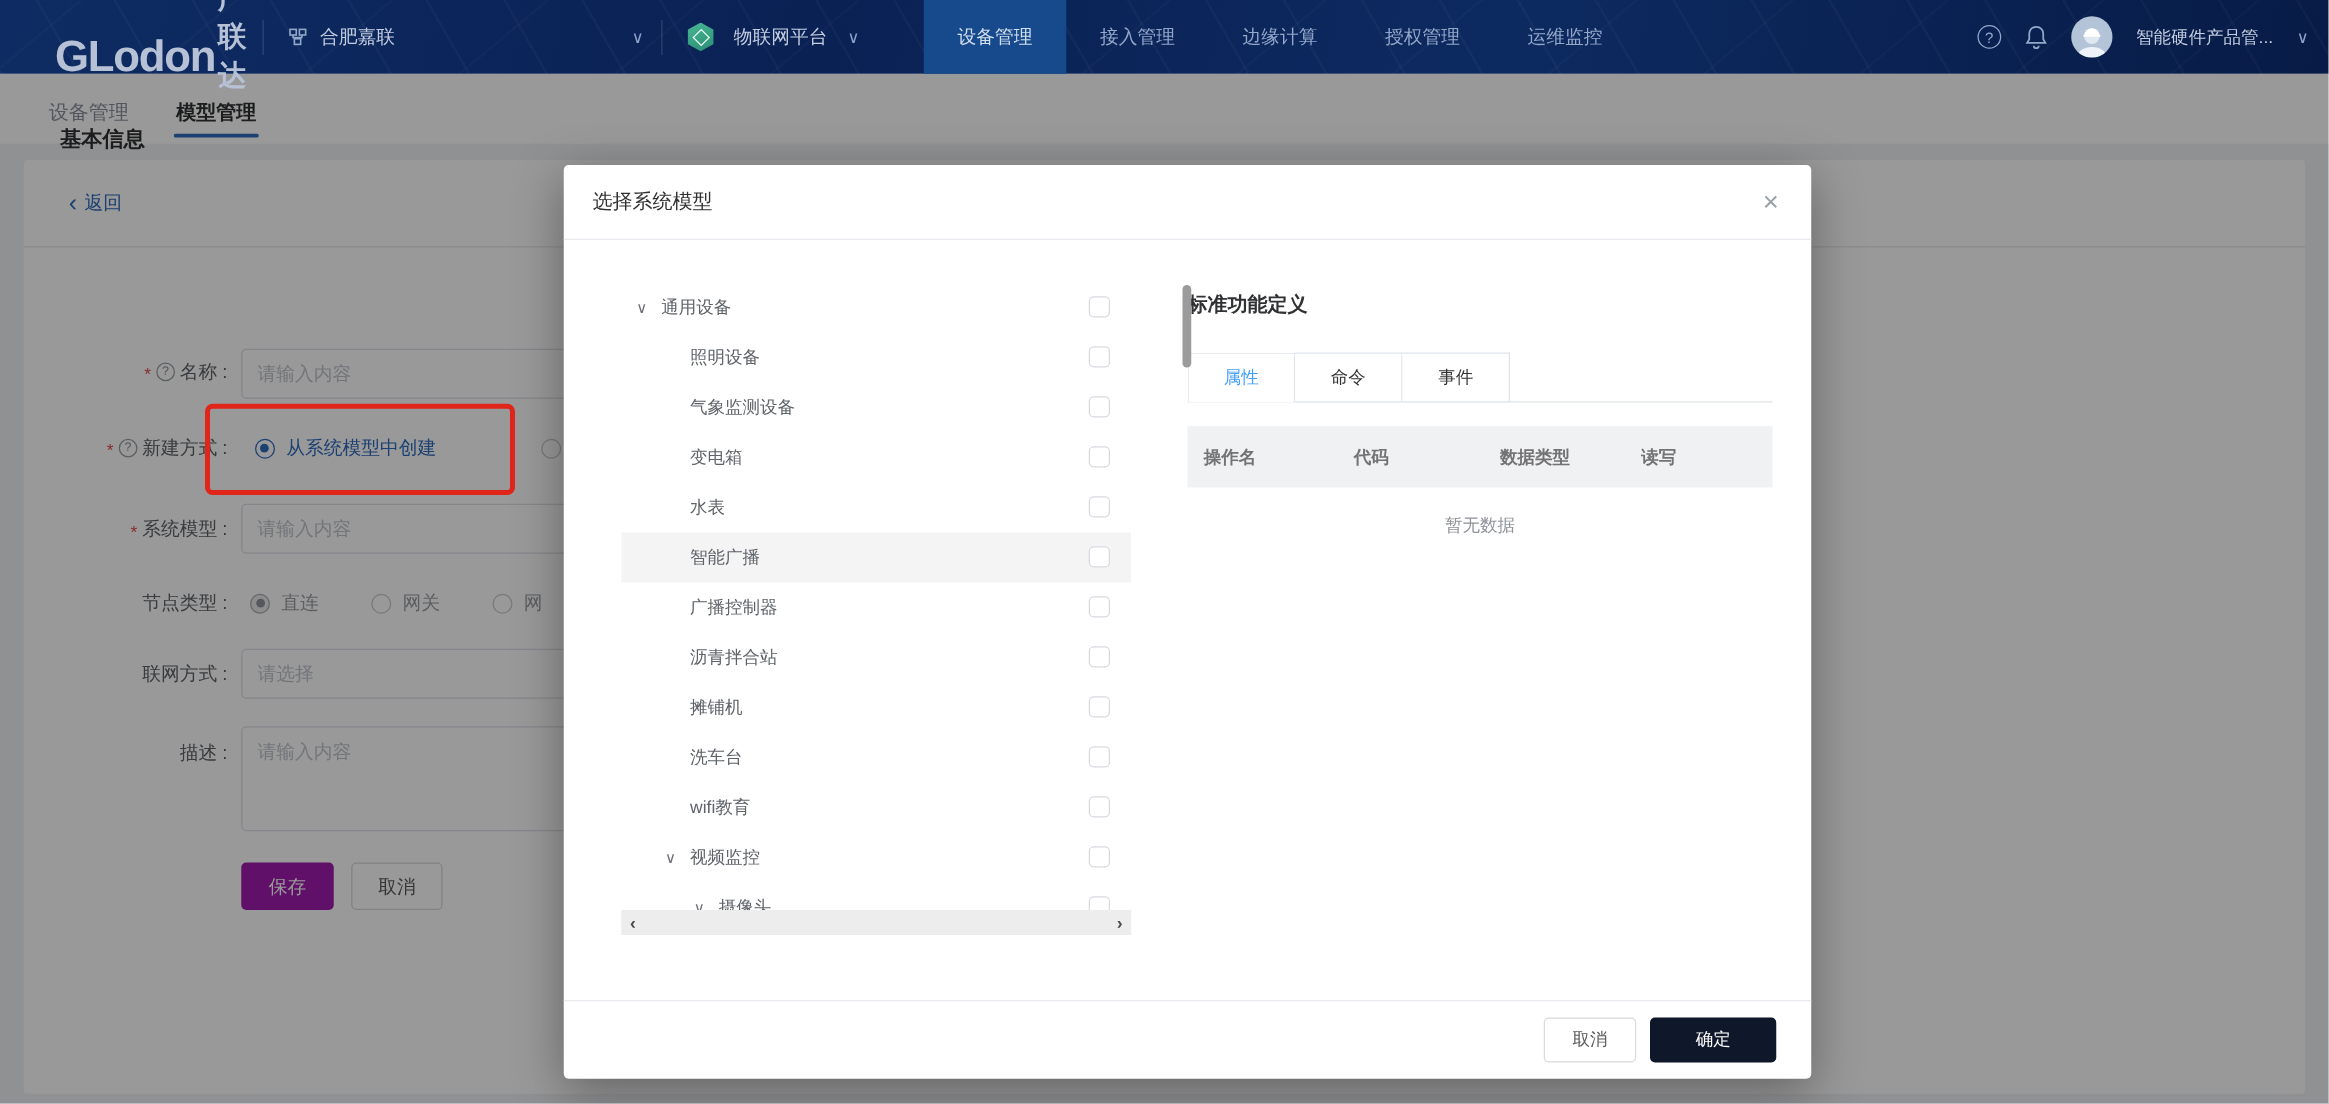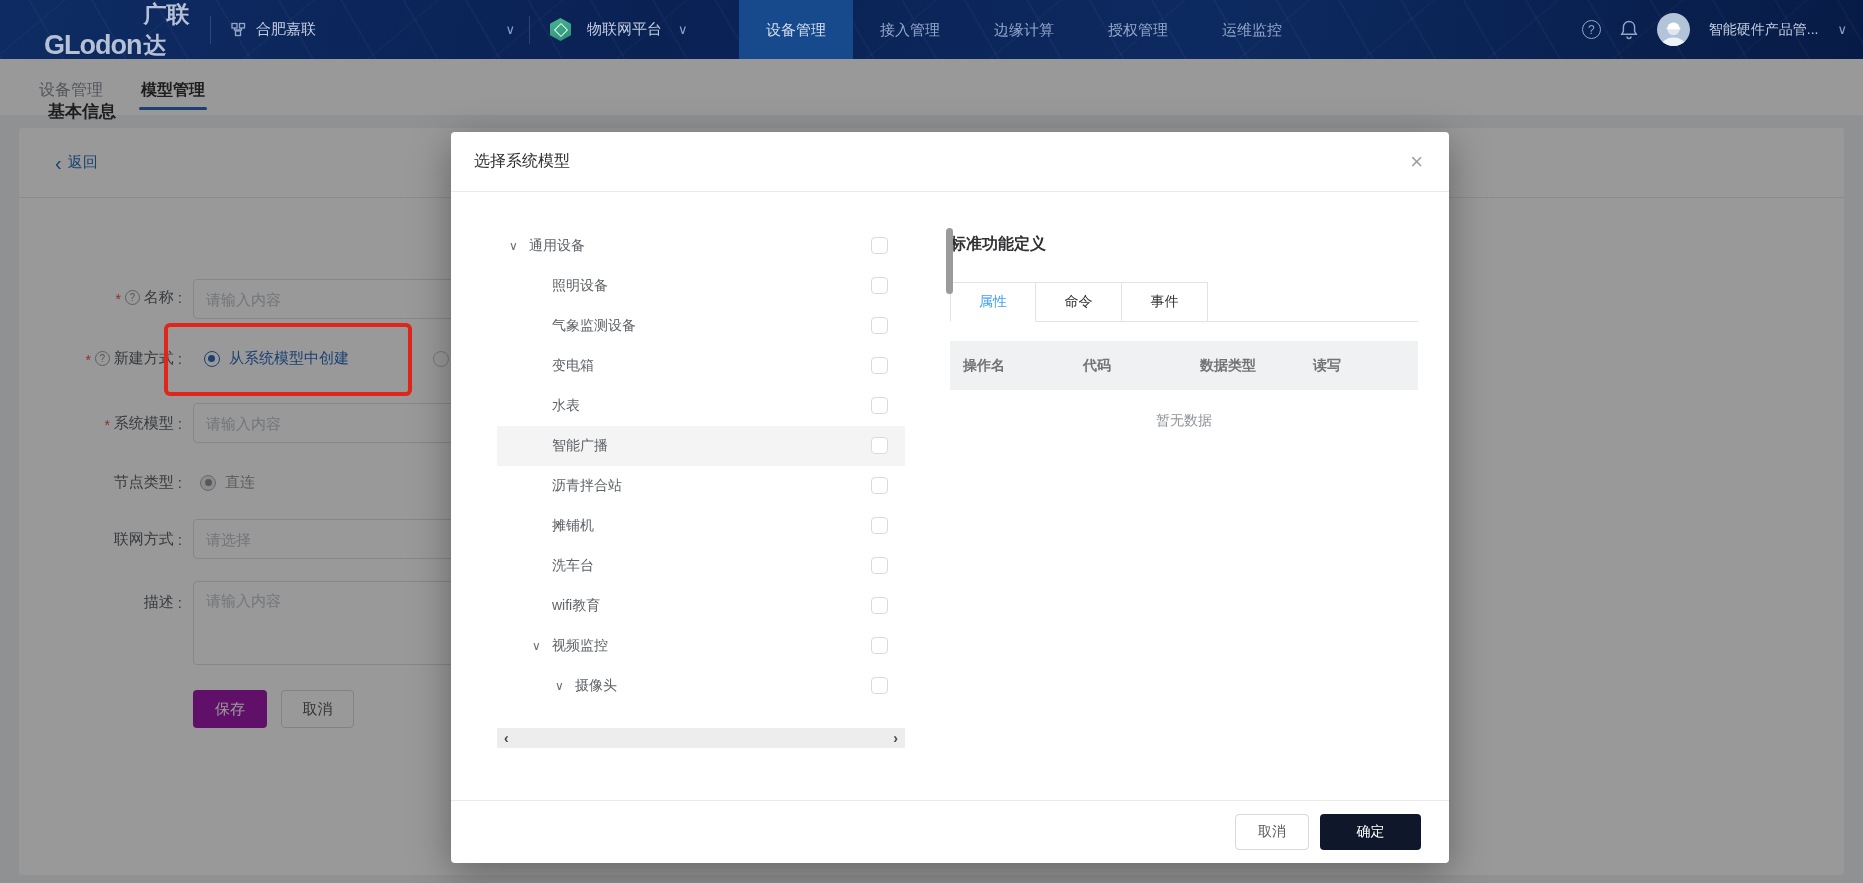--- a/index.html
+++ b/index.html
@@ -9,21 +9,21 @@
   
   .navbar{position:absolute;top:0;left:0;width:100%;height:59px;z-index:40;
     background:linear-gradient(100deg,#0e2c63 0%,#0a2154 35%,#0d2a60 65%,#071b46 100%);
     display:flex;align-items:center;color:#c3cde0;}
   .navbar::before{content:"";position:absolute;inset:0;
     background:repeating-linear-gradient(60deg,rgba(255,255,255,.028) 0 2px,transparent 2px 54px),
                repeating-linear-gradient(-40deg,rgba(255,255,255,.02) 0 2px,transparent 2px 80px);
     pointer-events:none;}
   .nav-sec{position:relative;display:flex;align-items:center;height:100%;}
   .logo{margin-left:44px;width:166px;}
-  .logo-en{font-size:27px;font-weight:800;letter-spacing:-1px;color:#b6c1d6;margin-top:32px;}
+  .logo-en{font-size:35px;font-weight:800;letter-spacing:-1px;color:#b6c1d6;margin-top:32px;}
   .logo-cn{font-size:23px;font-weight:700;color:#b6c1d6;margin-left:2px;}
   .vdiv{width:1px;height:28px;background:rgba(255,255,255,.14);}
   .org-sec{width:318px;padding:0 14px 0 20px;justify-content:space-between;}
   .org-left{display:flex;align-items:center;gap:10px;}
   .org-label{font-size:15px;}
   .chev{font-size:13px;color:#8fa3c6;line-height:1;}
   .prod-sec{padding:0 16px 0 20px;gap:16px;width:208px;}
   .hexicon{width:21px;height:23px;background:linear-gradient(160deg,#49b795,#2a8d74);
     clip-path:polygon(50% 0,100% 25%,100% 75%,50% 100%,0 75%,0 25%);position:relative;flex:0 0 auto;}
   .hexicon::after{content:"";position:absolute;left:6px;top:7px;width:8px;height:8px;border:1.6px solid #eaf6f1;transform:rotate(45deg);}
@@ -215,21 +215,21 @@
     <span class="req">*</span>
     <span>系统模型</span>
       <span>:</span>
   </div>
   <input class="f-input" style="top: 403px; z-index: 5;" placeholder="请输入内容">
 
   <div class="f-label" style="top:473px;z-index:5;">
     <span>节点类型</span>
       <span>:</span>
   </div>
-  <div class="radio-row" id="node-type-options" style="left:200px;top:473px;gap:42px;z-index:5;flex-direction:column;">
+  <div class="radio-row" id="node-type-options" style="left:200px;top:473px;gap:42px;z-index:5;">
       <div class="radio sel-gray">
         <div class="rdot" style="display: inline-block;"></div>
         <div class="rlabel" style="font-size: 15px; color: rgb(154, 157, 163);">直连</div>
       </div>
       <div class="radio">
         <div class="rdot" style="display: inline-block;"></div>
         <div class="rlabel" style="font-size: 15px; color: rgb(154, 157, 163);">网关</div>
       </div>
       <div class="radio">
         <div class="rdot" style="display: inline-block;"></div>
@@ -286,20 +286,25 @@
           <div class="cb"></div>
         </div>
         <div class="tree-row" style="padding-left: 35px;">
           <div class="tw hid" style="display: inline-block;">∨</div>
           <div style="display: inline-block;">水表</div>
           <div class="cb"></div>
         </div>
         <div class="tree-row hl" style="padding-left: 35px;">
           <div class="tw hid" style="display: inline-block;">∨</div>
           <div style="display: inline-block;">智能广播</div>
+          <div class="cb"></div>
+        </div>
+        <div class="tree-row" style="padding-left: 35px;">
+          <div class="tw hid" style="display: inline-block;">∨</div>
+          <div style="display: inline-block;">广播控制器</div>
           <div class="cb"></div>
         </div>
         <div class="tree-row" style="padding-left: 35px;">
           <div class="tw hid" style="display: inline-block;">∨</div>
           <div style="display: inline-block;">沥青拌合站</div>
           <div class="cb"></div>
         </div>
         <div class="tree-row" style="padding-left: 35px;">
           <div class="tw hid" style="display: inline-block;">∨</div>
           <div style="display: inline-block;">摊铺机</div>

